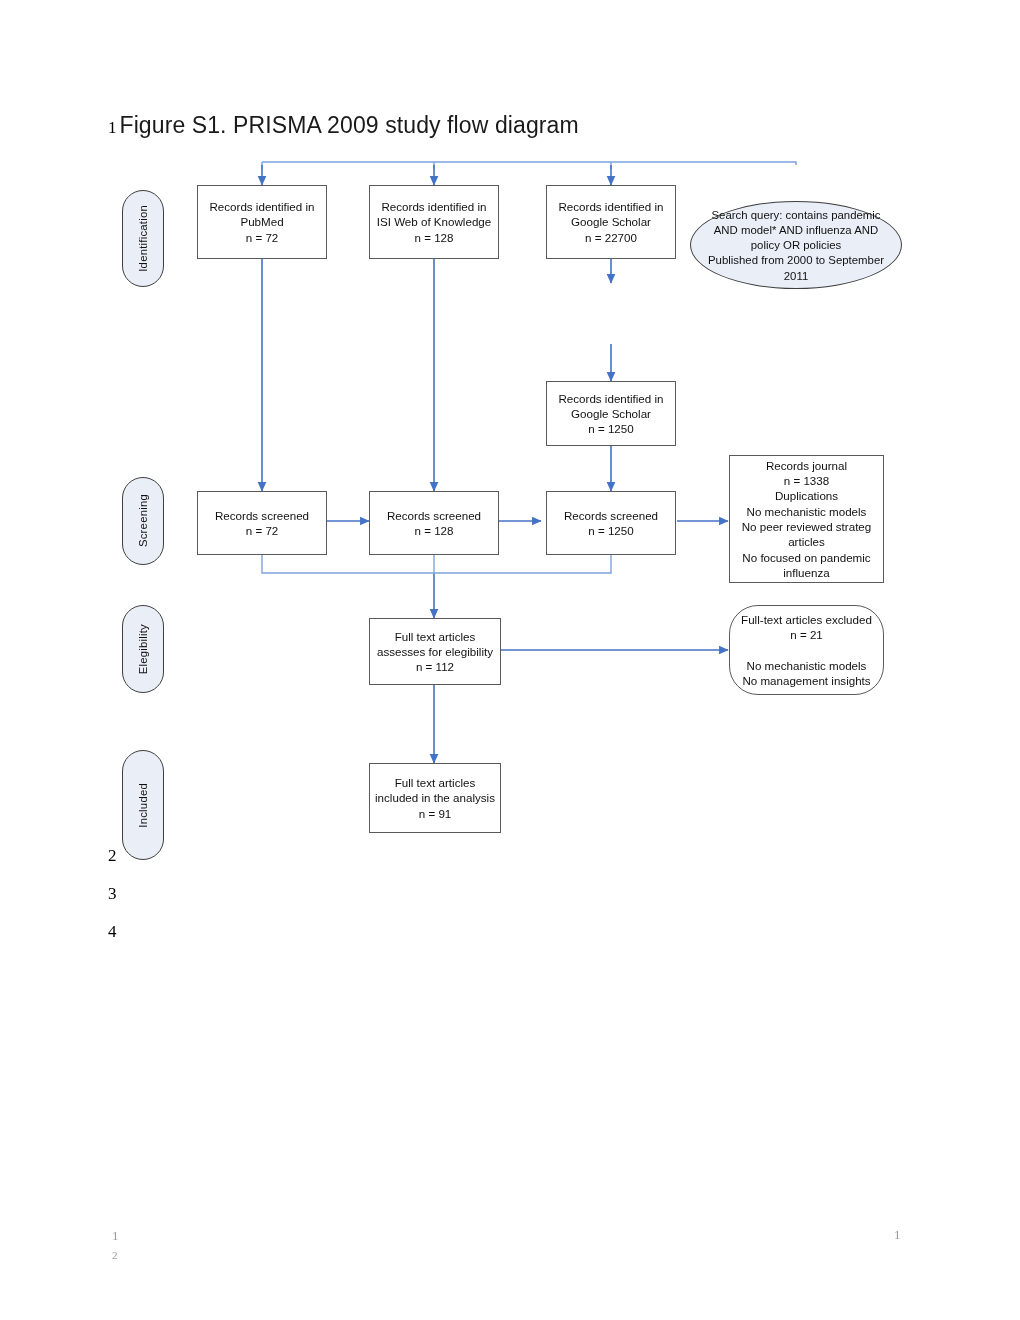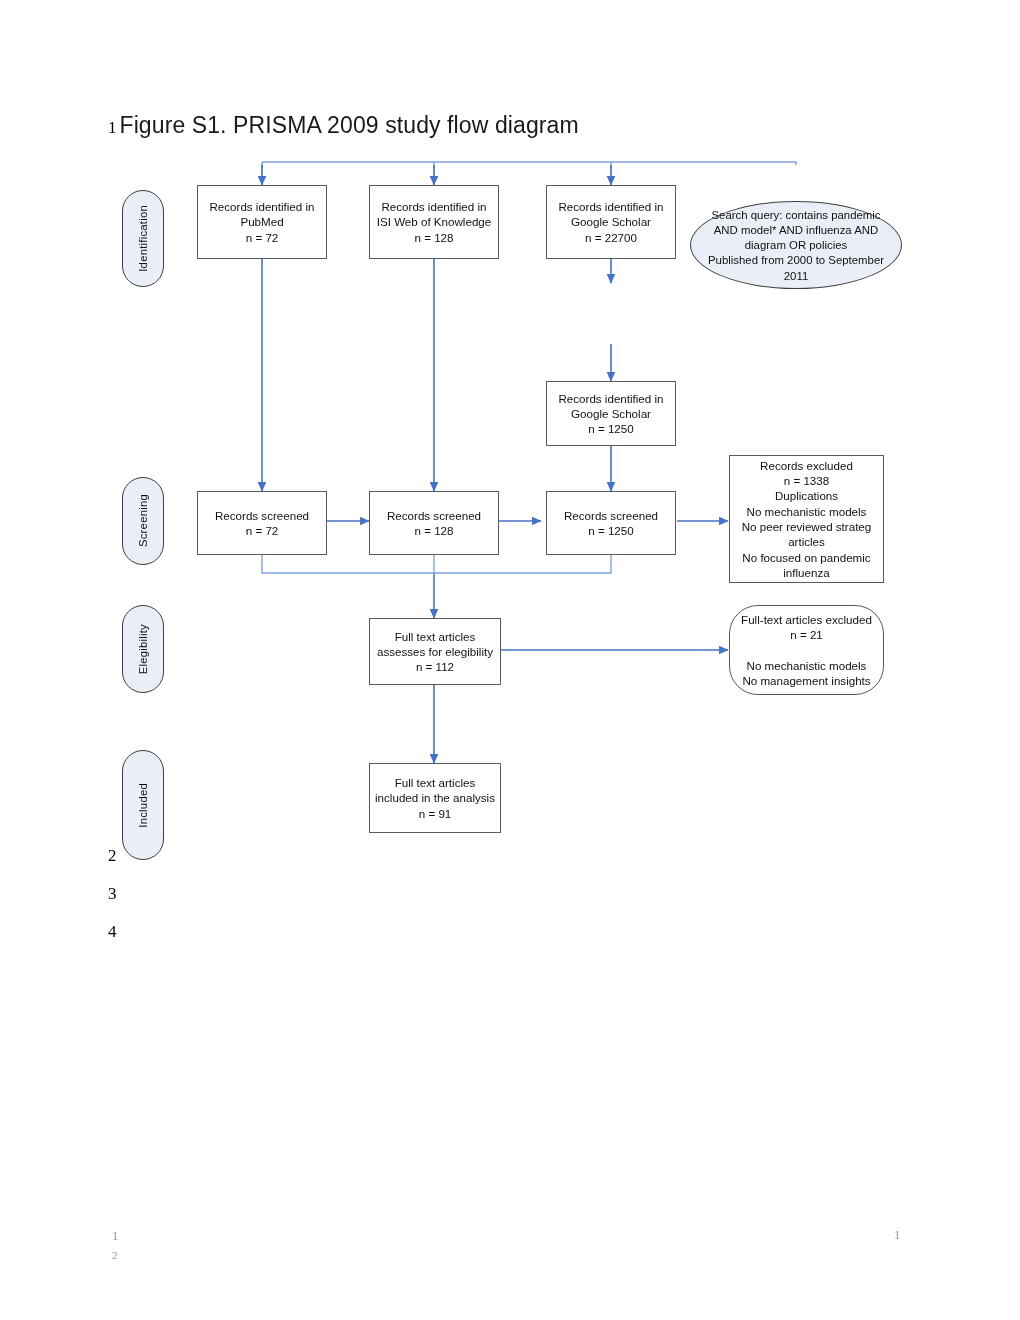--- a/index.html
+++ b/index.html
@@ -201,21 +201,21 @@
       <span class="line">Records identified in</span>
       <span class="line">Google Scholar</span>
       <span class="line">n = 22700</span>
     </div>
   </div>
 
   <div class="ellipse" style="left:690px; top:178px; width:212px; height:88px;">
     <div class="inner">
       <span class="line">Search query: contains pandemic</span>
       <span class="line">AND model* AND influenza AND</span>
-      <span class="line">diagram OR policies</span>
+      <span class="line">policy OR policies</span>
       <span class="line">Published from 2000 to September</span>
       <span class="line">2011</span>
     </div>
   </div>
 
 
   <div class="node" style="left:546px; top:381px; width:130px; height:65px;">
     <div class="inner">
       <span class="line">Records identified in</span>
       <span class="line">Google Scholar</span>
@@ -239,21 +239,21 @@
 
   <div class="node" style="left:546px; top:491px; width:130px; height:64px;">
     <div class="inner">
       <span class="line">Records screened</span>
       <span class="line">n = 1250</span>
     </div>
   </div>
 
   <div class="node" style="left:729px; top:455px; width:155px; height:128px;">
     <div class="inner">
-      <span class="line">Records excluded</span>
+      <span class="line">Records journal</span>
       <span class="line">n = 1338</span>
       <span class="line">Duplications</span>
       <span class="line">No mechanistic models</span>
       <span class="line">No peer reviewed strateg</span>
       <span class="line">articles</span>
       <span class="line">No focused on pandemic</span>
       <span class="line">influenza</span>
     </div>
   </div>
 

